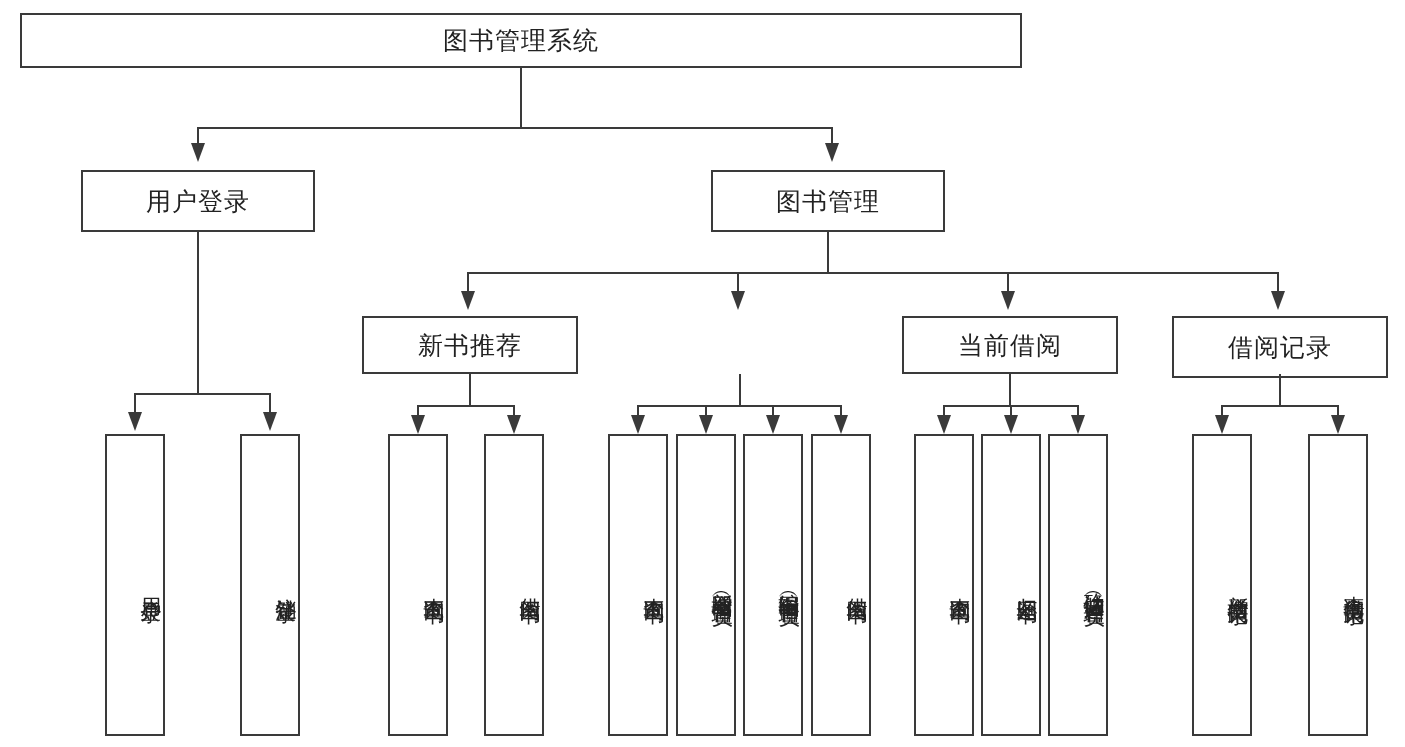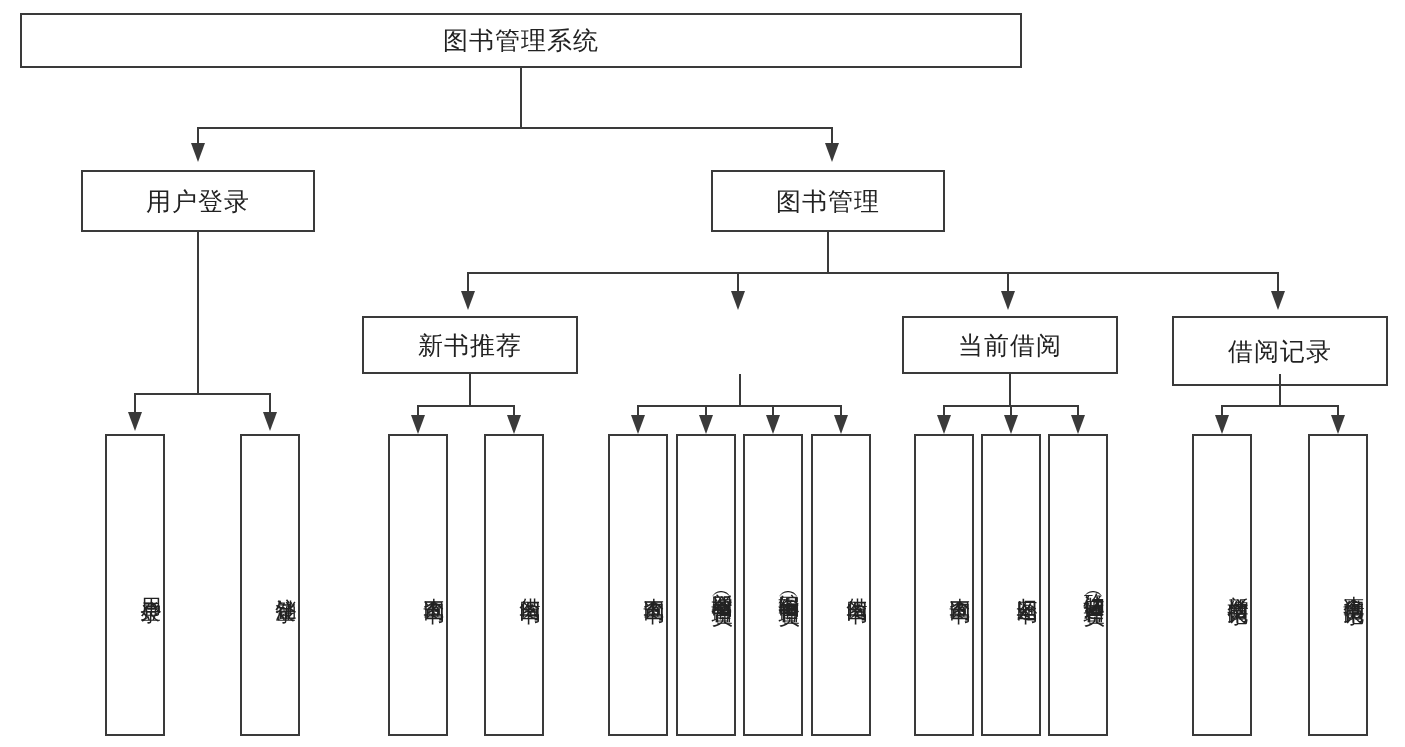--- a/index.html
+++ b/index.html
@@ -58,21 +58,21 @@
   <div class="arw" style="left:731px;top:291px;"></div>
   <div class="arw" style="left:1001px;top:291px;"></div>
   <div class="arw" style="left:1271px;top:291px;"></div>
 
   <div class="node h" style="left:362px;top:316px;width:216px;height:58px;">
     <span>新书推荐</span>
   </div>
   <div class="node h" style="left:902px;top:316px;width:216px;height:58px;">
     <span>当前借阅</span>
   </div>
-  <div class="node h" style="left:1172px;top:316px;width:216px;height:70px;">
+  <div class="node h" style="left:1172px;top:316px;width:216px;height:62px;">
     <span>借阅记录</span>
   </div>
 
   <div class="ln vline" style="left:469px;top:374px;height:32px;"></div>
   <div class="ln hline" style="left:417px;top:405px;width:98px;"></div>
   <div class="ln vline" style="left:417px;top:405px;height:12px;"></div>
   <div class="ln vline" style="left:513px;top:405px;height:12px;"></div>
   <div class="arw" style="left:411px;top:415px;"></div>
   <div class="arw" style="left:507px;top:415px;"></div>
 

